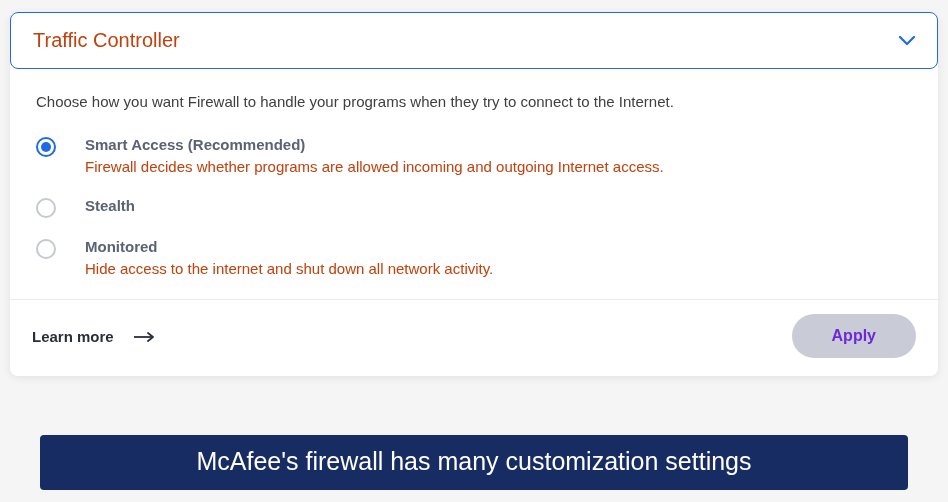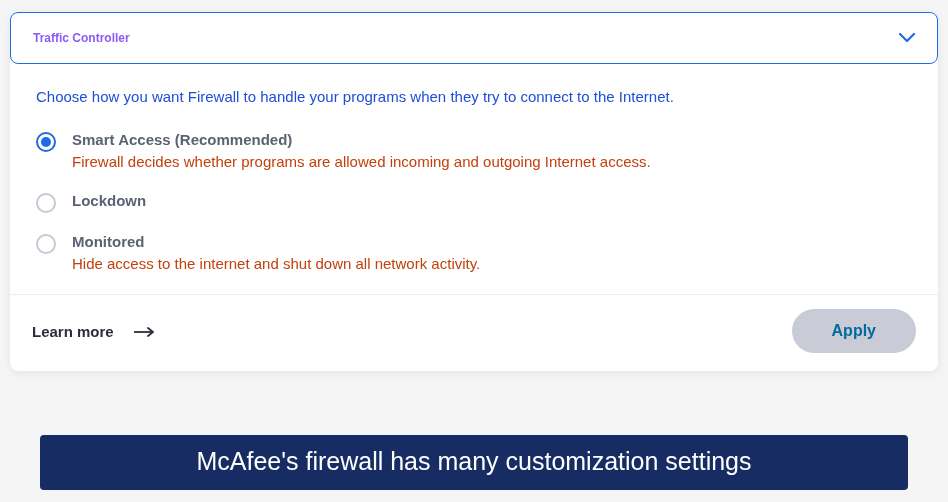--- a/index.html
+++ b/index.html
@@ -26,41 +26,42 @@
       border-radius: 8px;
       padding: 16px 22px;
       display: flex;
       align-items: center;
       justify-content: space-between;
       margin: 0;
       cursor: pointer;
       background: #fff;
     }
     .dropdown-header .title {
-      font-size: 12px;
-      font-weight: 700;
-      color: #8b5cf6;
+      font-size: 20px;
+      font-weight: 400;
+      color: #c2410c;
     }
     .chevron {
       color: #1e6be6;
     }
     .description {
-      color: #1d4ed8;
+      color: #404040;
       font-size: 15px;
       padding: 22px 26px 14px 26px;
       line-height: 1.4;
     }
     .option-list {
       padding: 0 22px 10px 22px;
     }
     .option {
       display: flex;
       align-items: flex-start;
       padding: 10px 4px;
       cursor: pointer;
+      gap: 13px;
     }
     .radio {
       width: 20px;
       height: 20px;
       border: 2px solid #c5c9d3;
       border-radius: 50%;
       flex-shrink: 0;
       margin-right: 16px;
       margin-top: 1px;
       position: relative;
@@ -105,21 +106,21 @@
       align-items: center;
       gap: 20px;
     }
     .arrow {
       display: inline-block;
       font-weight: 400;
       letter-spacing: -1px;
     }
     .apply-btn {
       background: #c9ccd6;
-      color: #0369a1;
+      color: #6d28d9;
       border: none;
       border-radius: 30px;
       padding: 13px 40px;
       font-size: 16px;
       font-weight: 700;
       cursor: default;
     }
     .caption-bar {
       position: absolute;
       left: 40px;
@@ -157,21 +158,21 @@
       <div class="option-text">
         <div class="opt-title">Smart Access (Recommended)</div>
         <div class="opt-desc">Firewall decides whether programs are allowed incoming and outgoing Internet access.</div>
       </div>
     </div>
 
 
     <div class="option">
       <div class="radio"></div>
       <div class="option-text">
-        <div class="opt-title">Lockdown</div>
+        <div class="opt-title">Stealth</div>
       </div>
     </div>
 
     <div class="option">
       <div class="radio"></div>
       <div class="option-text">
         <div class="opt-title">Monitored</div>
         <div class="opt-desc">Hide access to the internet and shut down all network activity.</div>
       </div>
     </div>

